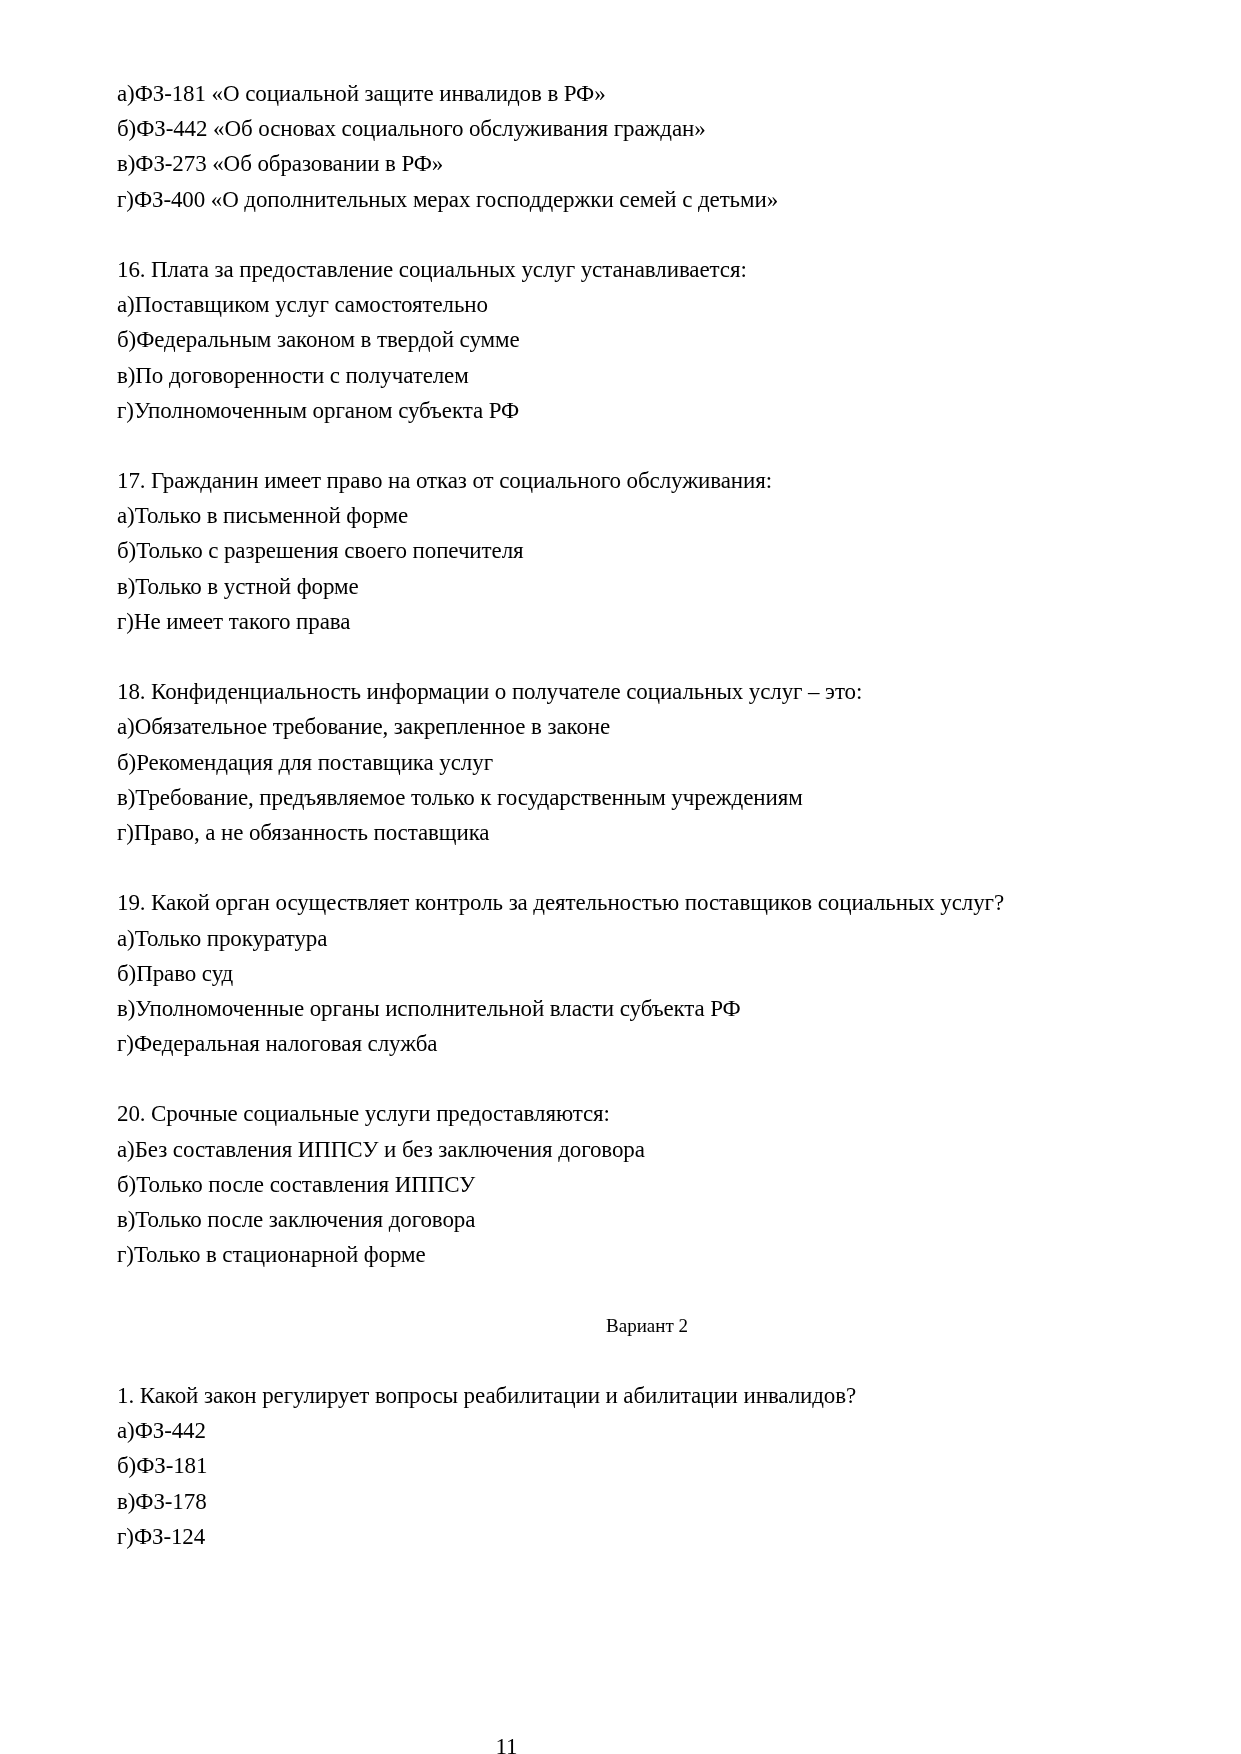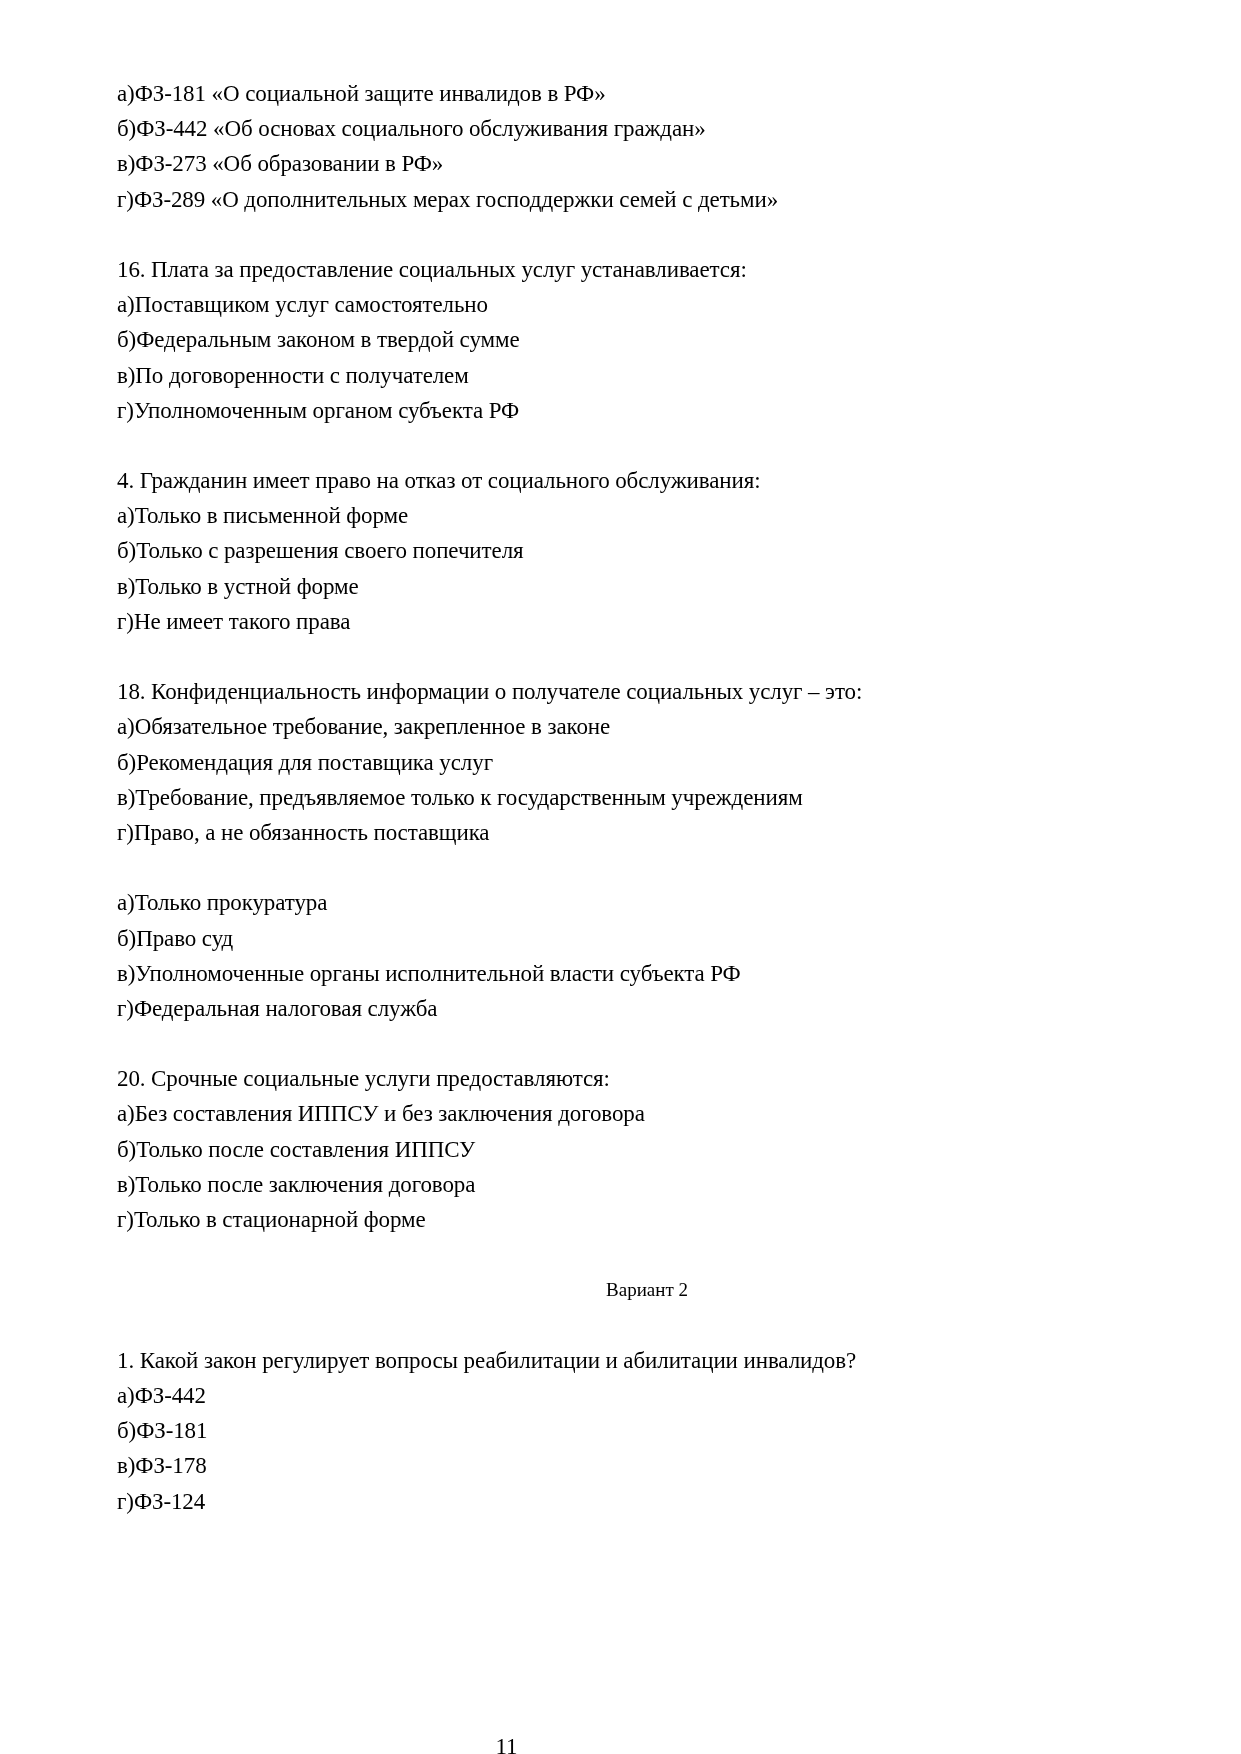--- a/index.html
+++ b/index.html
@@ -61,52 +61,53 @@
 </head>
 <body>
 
 <div class="page">
   <div class="content">
 
     <div>
       <div class="line">а)ФЗ-181 «О социальной защите инвалидов в РФ»</div>
       <div class="line">б)ФЗ-442 «Об основах социального обслуживания граждан»</div>
       <div class="line">в)ФЗ-273 «Об образовании в РФ»</div>
-      <div class="line">г)ФЗ-289 «О дополнительных мерах господдержки семей с детьми»</div>
+      <div class="line">г)ФЗ-400 «О дополнительных мерах господдержки семей с детьми»</div>
     </div>
     <div class="gap"></div>
 
     <div>
       <div class="line">16. Плата за предоставление социальных услуг устанавливается:</div>
       <div class="line">а)Поставщиком услуг самостоятельно</div>
       <div class="line">б)Федеральным законом в твердой сумме</div>
       <div class="line">в)По договоренности с получателем</div>
       <div class="line">г)Уполномоченным органом субъекта РФ</div>
     </div>
     <div class="gap"></div>
 
     <div>
-      <div class="line">4. Гражданин имеет право на отказ от социального обслуживания:</div>
+      <div class="line">17. Гражданин имеет право на отказ от социального обслуживания:</div>
       <div class="line">а)Только в письменной форме</div>
       <div class="line">б)Только с разрешения своего попечителя</div>
       <div class="line">в)Только в устной форме</div>
       <div class="line">г)Не имеет такого права</div>
     </div>
     <div class="gap"></div>
 
     <div>
       <div class="line">18. Конфиденциальность информации о получателе социальных услуг – это:</div>
       <div class="line">а)Обязательное требование, закрепленное в законе</div>
       <div class="line">б)Рекомендация для поставщика услуг</div>
       <div class="line">в)Требование, предъявляемое только к государственным учреждениям</div>
       <div class="line">г)Право, а не обязанность поставщика</div>
     </div>
     <div class="gap"></div>
 
     <div>
+      <div class="line">19. Какой орган осуществляет контроль за деятельностью поставщиков социальных услуг?</div>
       <div class="line">а)Только прокуратура</div>
       <div class="line">б)Право суд</div>
       <div class="line">в)Уполномоченные органы исполнительной власти субъекта РФ</div>
       <div class="line">г)Федеральная налоговая служба</div>
     </div>
     <div class="gap"></div>
 
     <div>
       <div class="line">20. Срочные социальные услуги предоставляются:</div>
       <div class="line">а)Без составления ИППСУ и без заключения договора</div>

